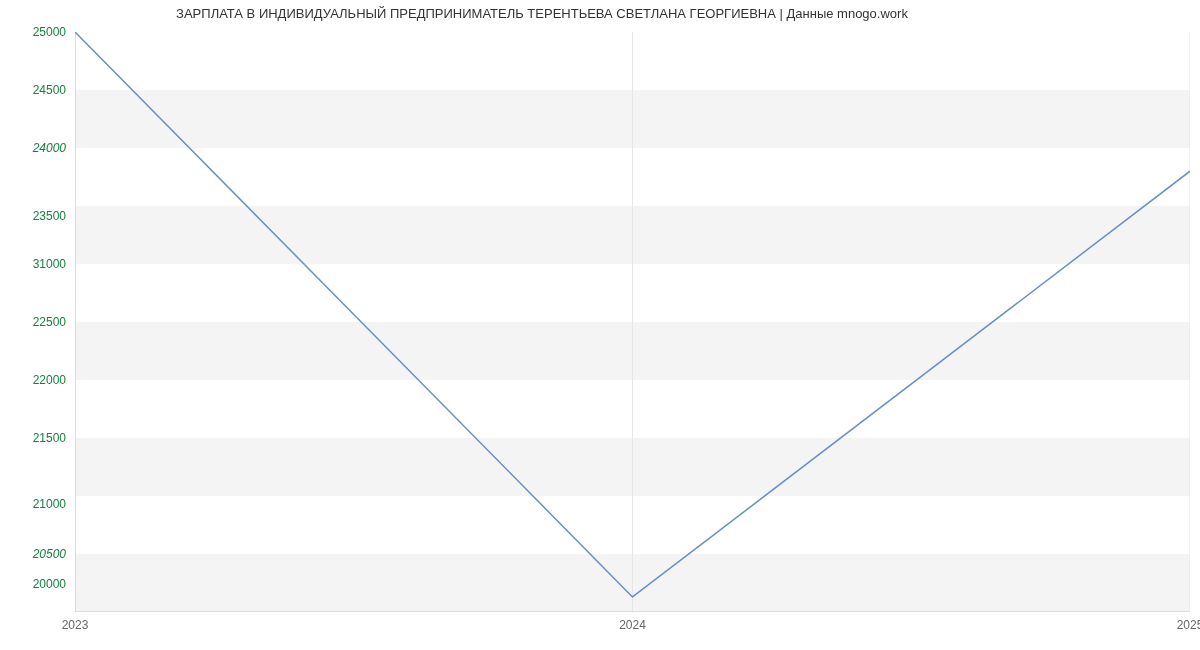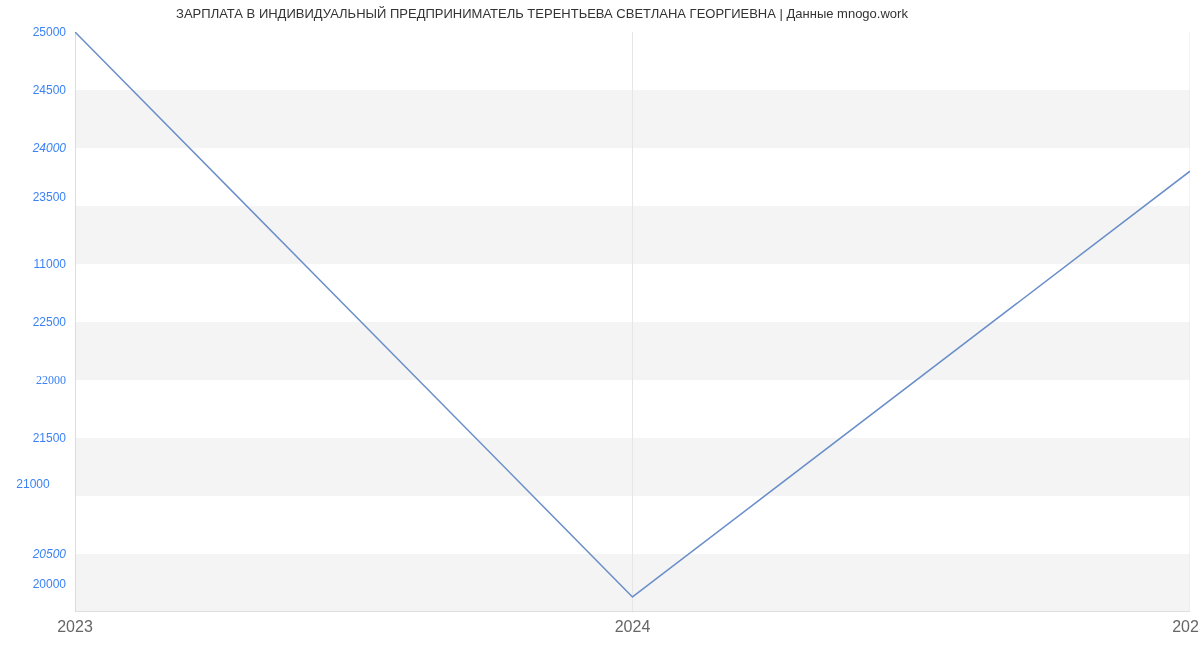--- a/index.html
+++ b/index.html
@@ -44,54 +44,54 @@
     left: 0;
     top: 32px;
     width: 70px;
     height: 580px;
   }
   .y-tick {
     position: absolute;
     right: 4px;
     transform: translateY(-50%);
     font-size: 12px;
-    color: #3b82f6;
+    color: #15803d;
     text-align: right;
     width: 66px;
   }
   .x-ticks {
     position: absolute;
     left: 75px;
     top: 612px;
     width: 1115px;
     height: 20px;
   }
   .x-tick {
     position: absolute;
     transform: translateX(-50%);
     top: 6px;
-    font-size: 16px;
+    font-size: 12px;
     color: #666666;
   }
 </style>
 </head>
 <body>
 
 <div class="chart-wrap">
   <div class="title">ЗАРПЛАТА В ИНДИВИДУАЛЬНЫЙ ПРЕДПРИНИМАТЕЛЬ ТЕРЕНТЬЕВА СВЕТЛАНА ГЕОРГИЕВНА | Данные mnogo.work</div>
 
   <div class="y-ticks">
       <div class="y-tick" style="top: 552px; padding-left: 12px;">20000</div>
       <div class="y-tick" style="top: 522px; font-style: italic;">20500</div>
-      <div class="y-tick" style="top: 452px; text-align: center;">21000</div>
+      <div class="y-tick" style="top: 472px;">21000</div>
       <div class="y-tick" style="top: 406px;">21500</div>
-      <div class="y-tick" style="top: 348px; font-family: Liberation Serif, serif;">22000</div>
+      <div class="y-tick" style="top: 348px;">22000</div>
       <div class="y-tick" style="top: 290px;">22500</div>
-      <div class="y-tick" style="top: 232px;">11000</div>
-      <div class="y-tick" style="top: 165px; margin-left: 45px;">23500</div>
+      <div class="y-tick" style="top: 232px;">31000</div>
+      <div class="y-tick" style="top: 184px; margin-left: 45px;">23500</div>
       <div class="y-tick" style="top: 116px; font-style: italic;">24000</div>
       <div class="y-tick" style="top: 58px;">24500</div>
       <div class="y-tick" style="top: 0px;">25000</div>
     </div>
 
   <div class="plot">
     <svg viewBox="0 0 1115 580" preserveAspectRatio="none">
       <g>
           <rect x="0" y="522" width="1115" height="58" fill="#f4f4f4"></rect>
           <rect x="0" y="464" width="1115" height="58" fill="#ffffff"></rect>

